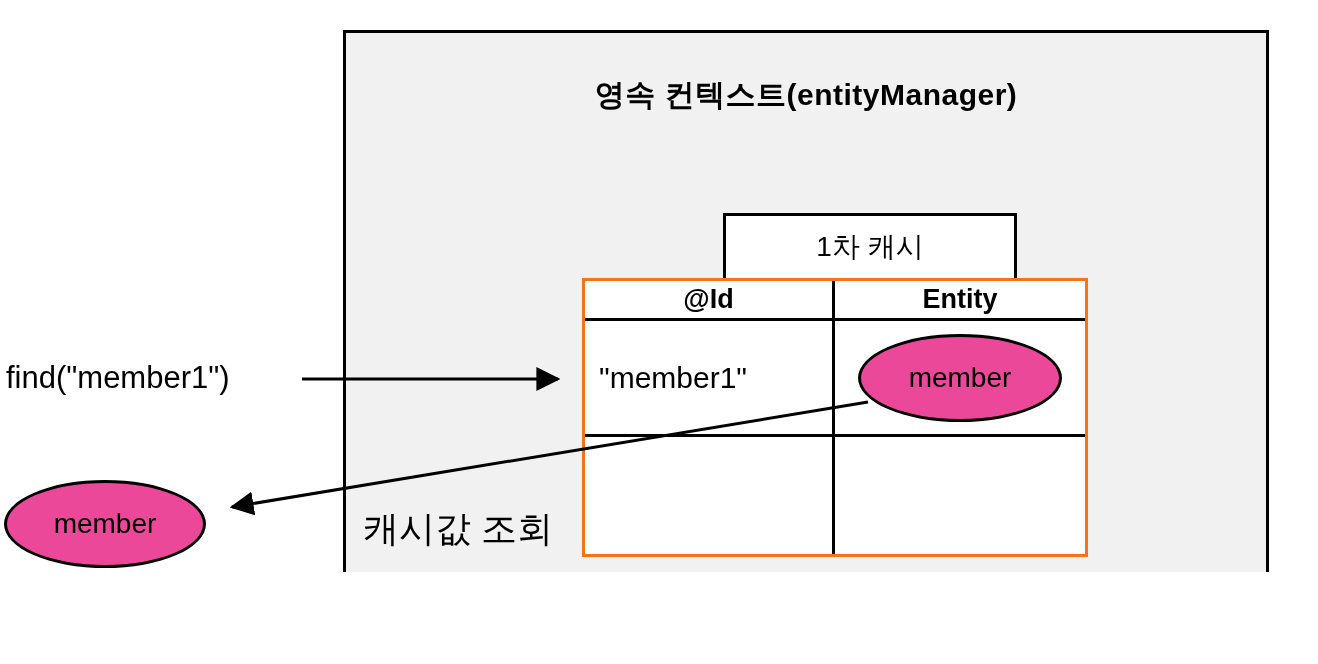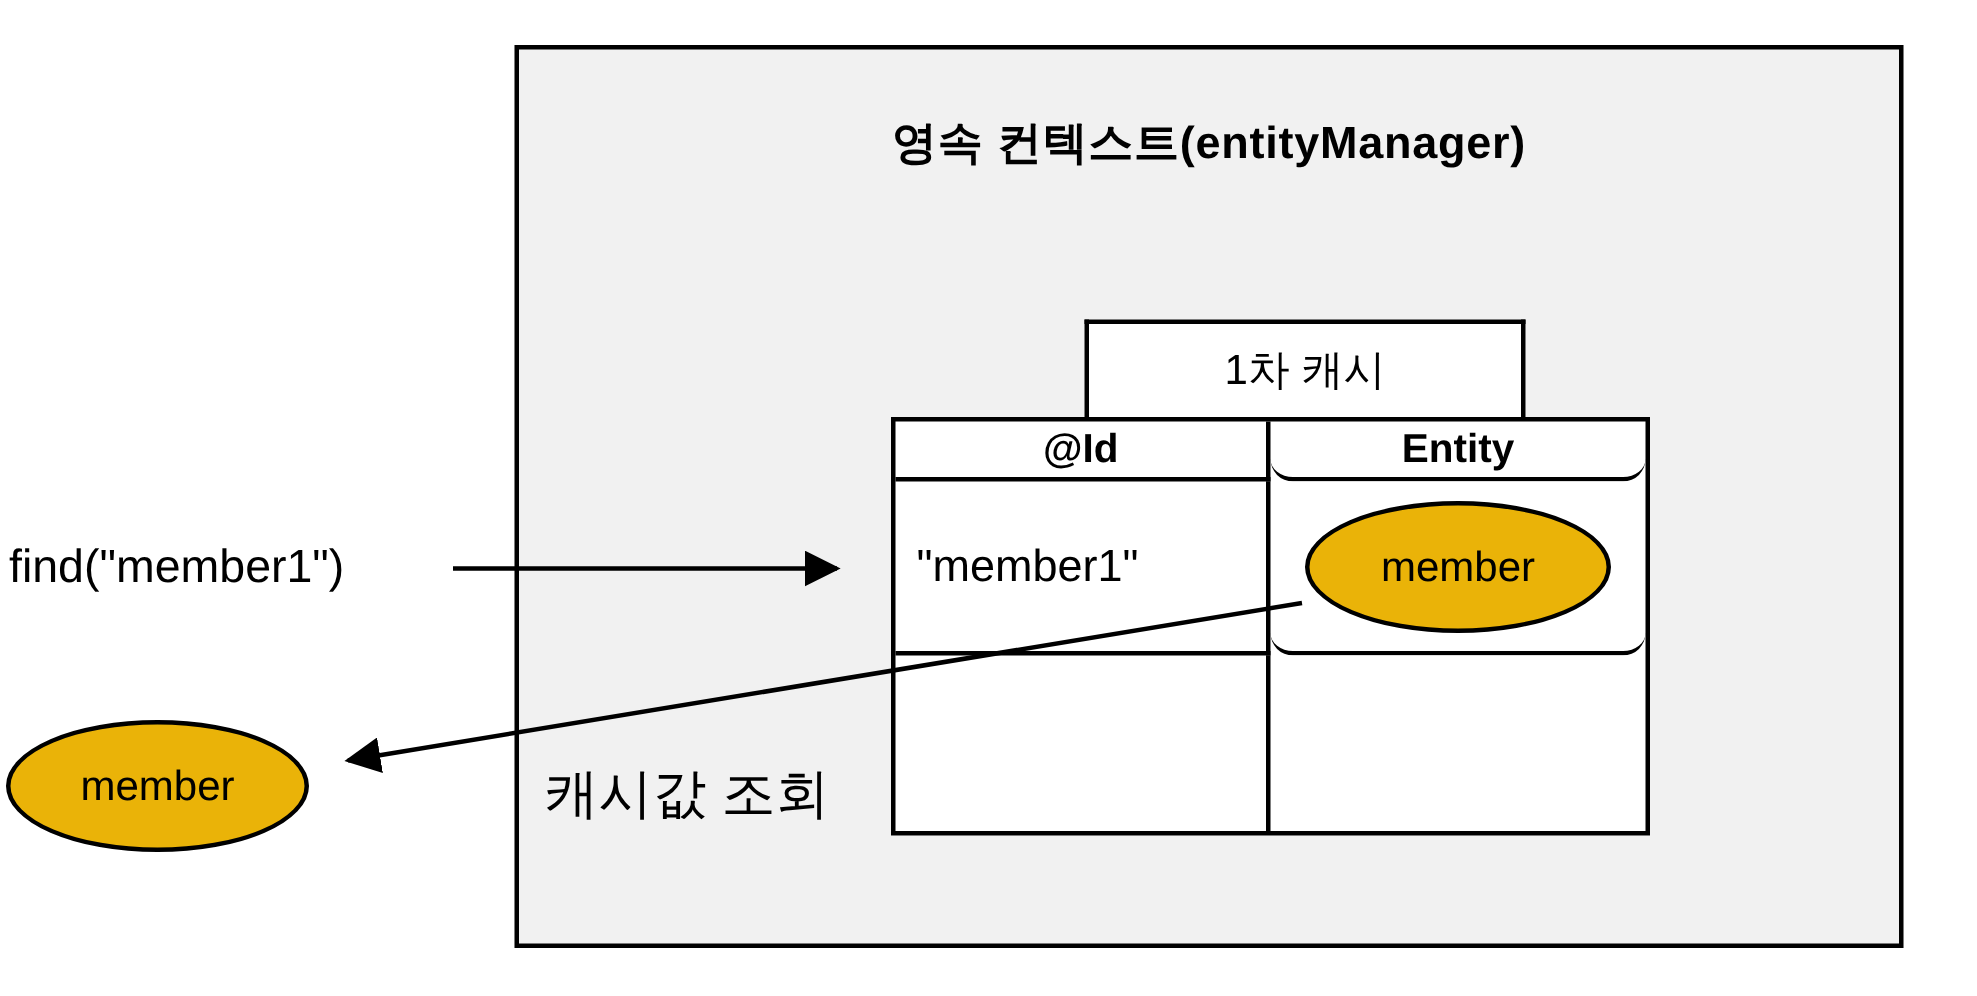--- a/index.html
+++ b/index.html
@@ -5,21 +5,21 @@
   html, body {
     margin: 0;
     padding: 0;
     background: #ffffff;
     font-family: "Liberation Sans", sans-serif;
     color: #000;
   }
   .canvas {
     position: relative;
     width: 1318px;
-    height: 664px;
+    height: 572px;
     background: #ffffff;
     overflow: hidden;
   }
 
   
   .outer-box {
     position: absolute;
     left: 343px;
     top: 30px;
     width: 926px;
@@ -53,55 +53,54 @@
     font-size: 28px;
   }
 
   
   .cache-table {
     position: absolute;
     left: 582px;
     top: 278px;
     width: 506px;
     height: 279px;
-    border: 3px solid #000000;
+    border: 3px solid #f97316;
     background: #ffffff;
     box-sizing: border-box;
     display: grid;
     grid-template-columns: 1fr 1fr;
     grid-template-rows: 40px 116px 1fr;
-    margin-left: 12px;
   }
   .cell {
     border-right: 3px solid #000;
     border-bottom: 3px solid #000;
     box-sizing: border-box;
     display: flex;
     align-items: center;
   }
-  .cell.last-col { border-right: none; border-radius: 15px; }
+  .cell.last-col { border-right: none; }
   .cell.last-row { border-bottom: none; }
   .cell.header {
     justify-content: center;
     font-weight: bold;
     font-size: 27px;
   }
   .cell.id-cell {
     padding-left: 14px;
     font-size: 30px;
   }
   .cell.entity-cell {
     justify-content: center;
   }
 
   
   .ellipse {
     border: 3px solid #000;
     border-radius: 50%;
-    background: #eab308;
+    background: #ec4899;
     display: flex;
     align-items: center;
     justify-content: center;
     font-size: 28px;
     box-sizing: border-box;
   }
   .ellipse.inner {
     width: 204px;
     height: 88px;
   }

